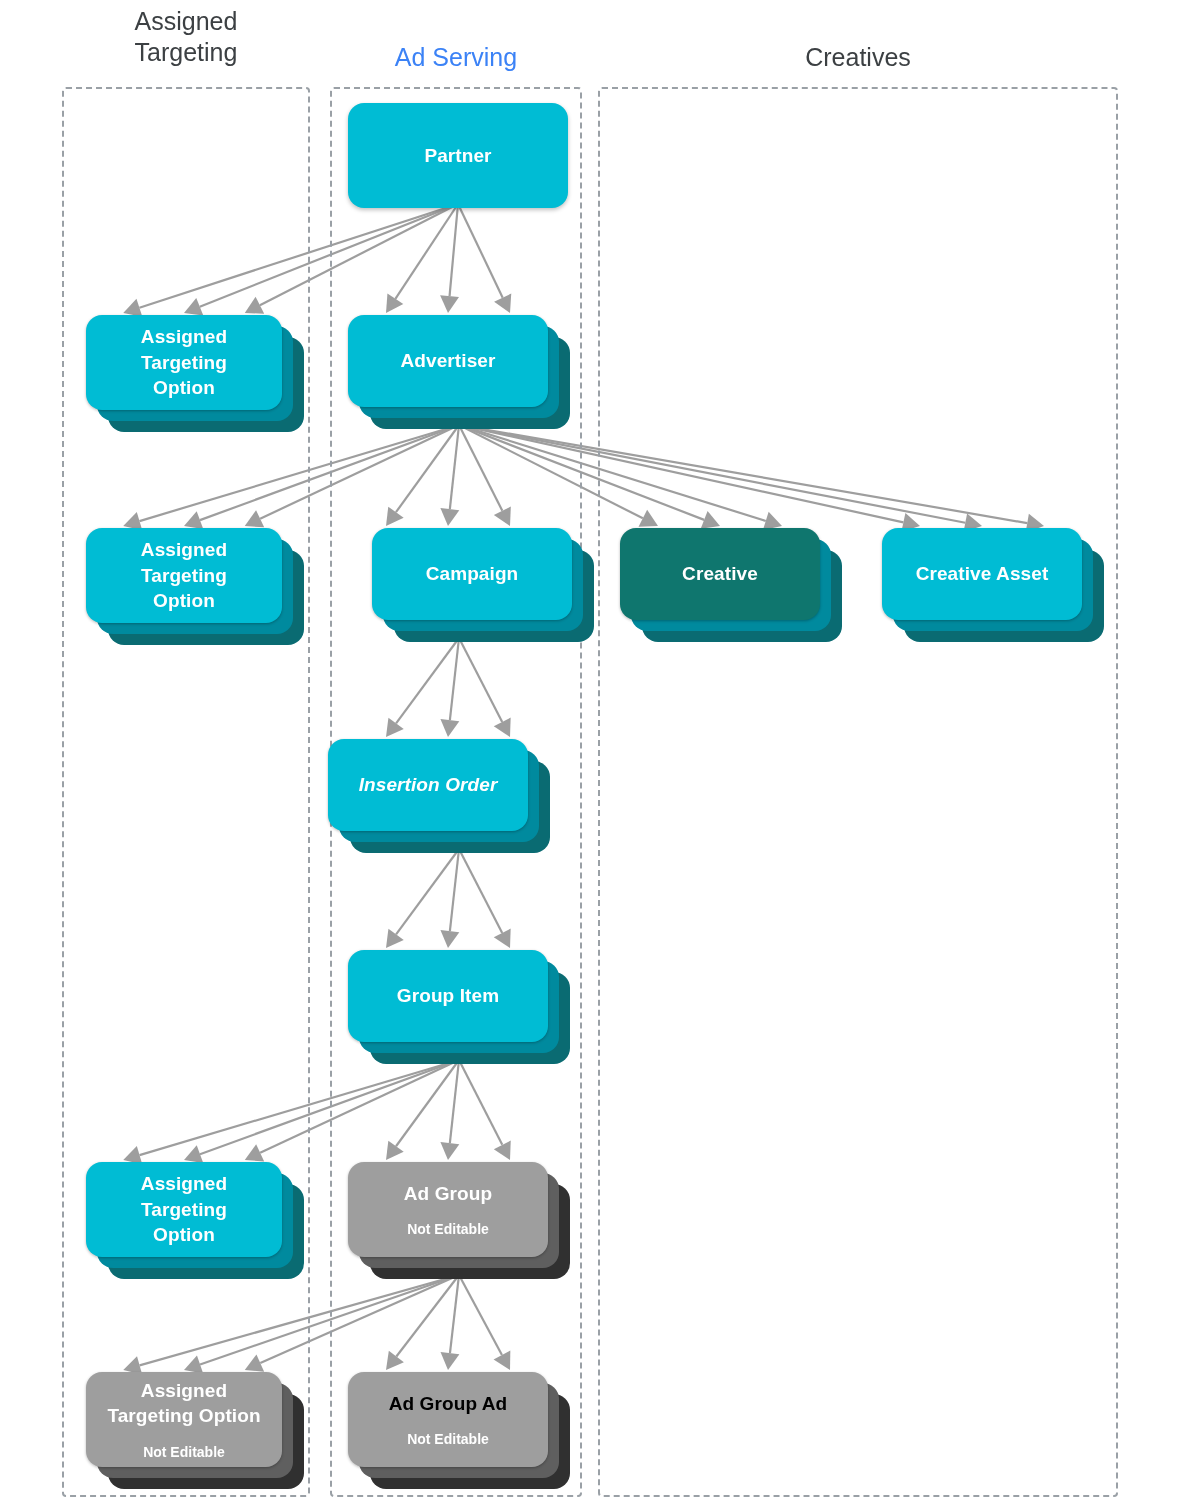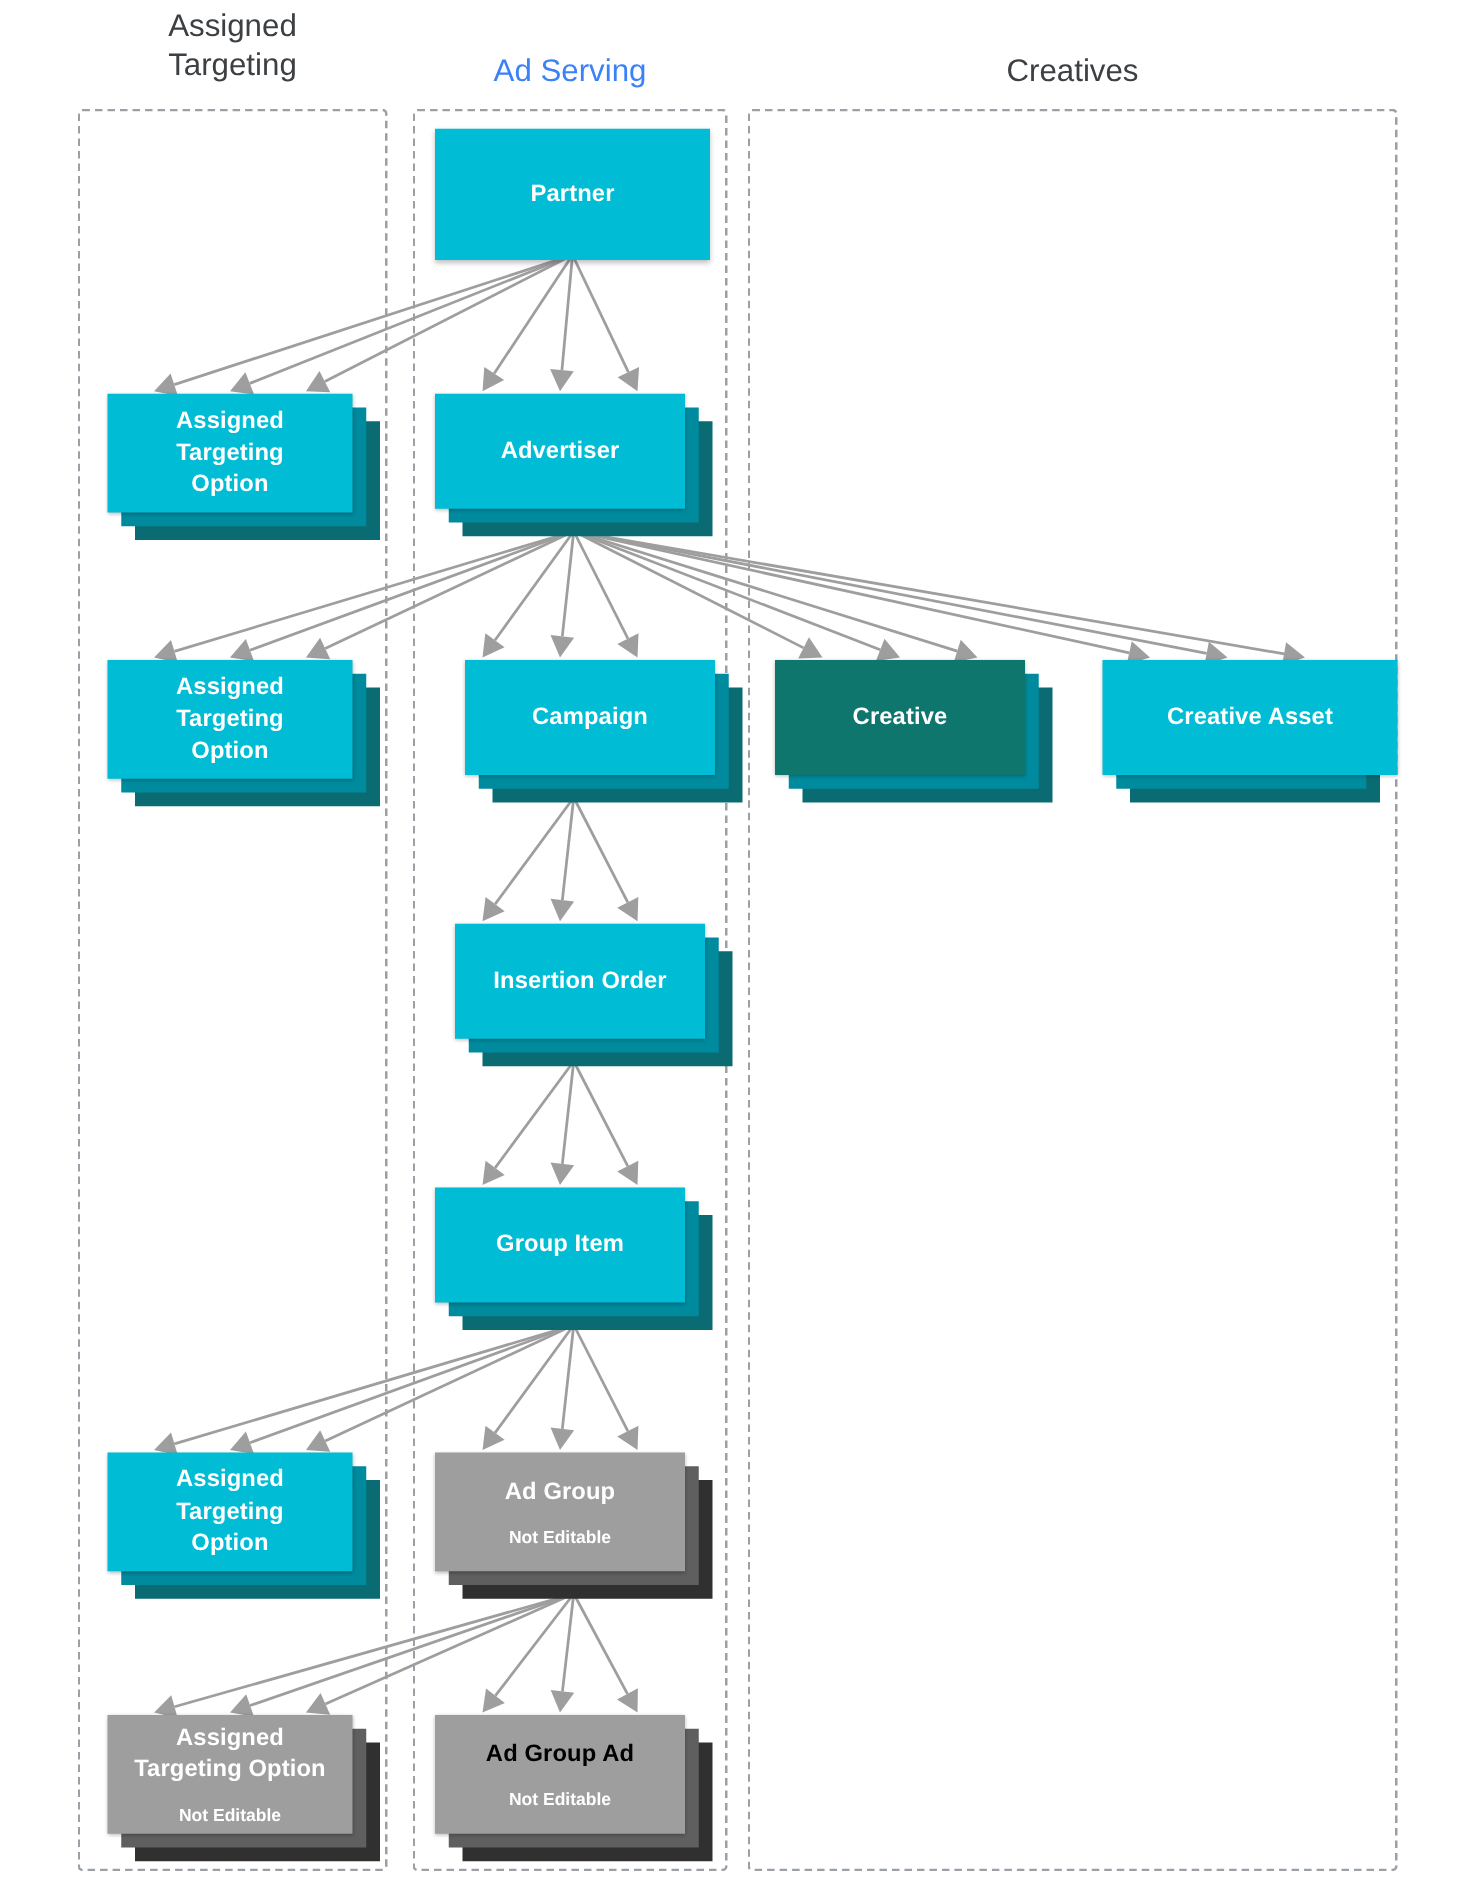--- a/index.html
+++ b/index.html
@@ -30,21 +30,21 @@
     background:transparent;
   }
 
   
   #arrows{ position:absolute; left:0; top:0; width:1184px; height:1508px; }
 
   
   .node{ position:absolute; }
   .layer{
     position:absolute;
-    border-radius:0;
+    border-radius:16px;
   }
   .layer.l3{ }   
   .layer.l2{ }
   .layer.front{
     display:flex; flex-direction:column;
     align-items:center; justify-content:center;
     text-align:center;
     box-shadow:0 1px 3px rgba(0,0,0,.28);
   }
   .node-title{
@@ -194,25 +194,25 @@
       <div class="node" style="left: 620px; top: 528px; width: 222px; height: 114px;">
         <div class="layer l3" style="left: 22px; top: 22px; width: 200px; height: 92px; background: rgb(10, 107, 114);"></div>
         <div class="layer l2" style="left: 11px; top: 11px; width: 200px; height: 92px; background: rgb(0, 138, 158);"></div>
         <div class="layer front" style="left: 0px; top: 0px; width: 200px; height: 92px; background: #0f766e;">
           <div class="node-title" style="color: rgb(255, 255, 255);">Creative</div>
         </div>
       </div>
       <div class="node" style="left: 882px; top: 528px; width: 222px; height: 114px;">
         <div class="layer l3" style="left: 22px; top: 22px; width: 200px; height: 92px; background: rgb(10, 107, 114);"></div>
         <div class="layer l2" style="left: 11px; top: 11px; width: 200px; height: 92px; background: rgb(0, 138, 158);"></div>
-        <div class="layer front" style="left: 0px; top: 0px; width: 236px; height: 92px; background: rgb(0, 188, 212);">
+        <div class="layer front" style="left: 0px; top: 0px; width: 200px; height: 92px; background: rgb(0, 188, 212);">
           <div class="node-title" style="color: rgb(255, 255, 255);">Creative Asset</div>
         </div>
       </div>
-      <div class="node" style="left: 364px; top: 739px; width: 222px; height: 114px;">
+      <div class="node" style="left: 328px; top: 739px; width: 222px; height: 114px; font-style: italic;">
         <div class="layer l3" style="left: 22px; top: 22px; width: 200px; height: 92px; background: rgb(10, 107, 114);"></div>
         <div class="layer l2" style="left: 11px; top: 11px; width: 200px; height: 92px; background: rgb(0, 138, 158);"></div>
         <div class="layer front" style="left: 0px; top: 0px; width: 200px; height: 92px; background: rgb(0, 188, 212);">
           <div class="node-title" style="color: rgb(255, 255, 255);">Insertion Order</div>
         </div>
       </div>
       <div class="node" style="left: 348px; top: 950px; width: 222px; height: 114px;">
         <div class="layer l3" style="left: 22px; top: 22px; width: 200px; height: 92px; background: rgb(10, 107, 114);"></div>
         <div class="layer l2" style="left: 11px; top: 11px; width: 200px; height: 92px; background: rgb(0, 138, 158);"></div>
         <div class="layer front" style="left: 0px; top: 0px; width: 200px; height: 92px; background: rgb(0, 188, 212);">

